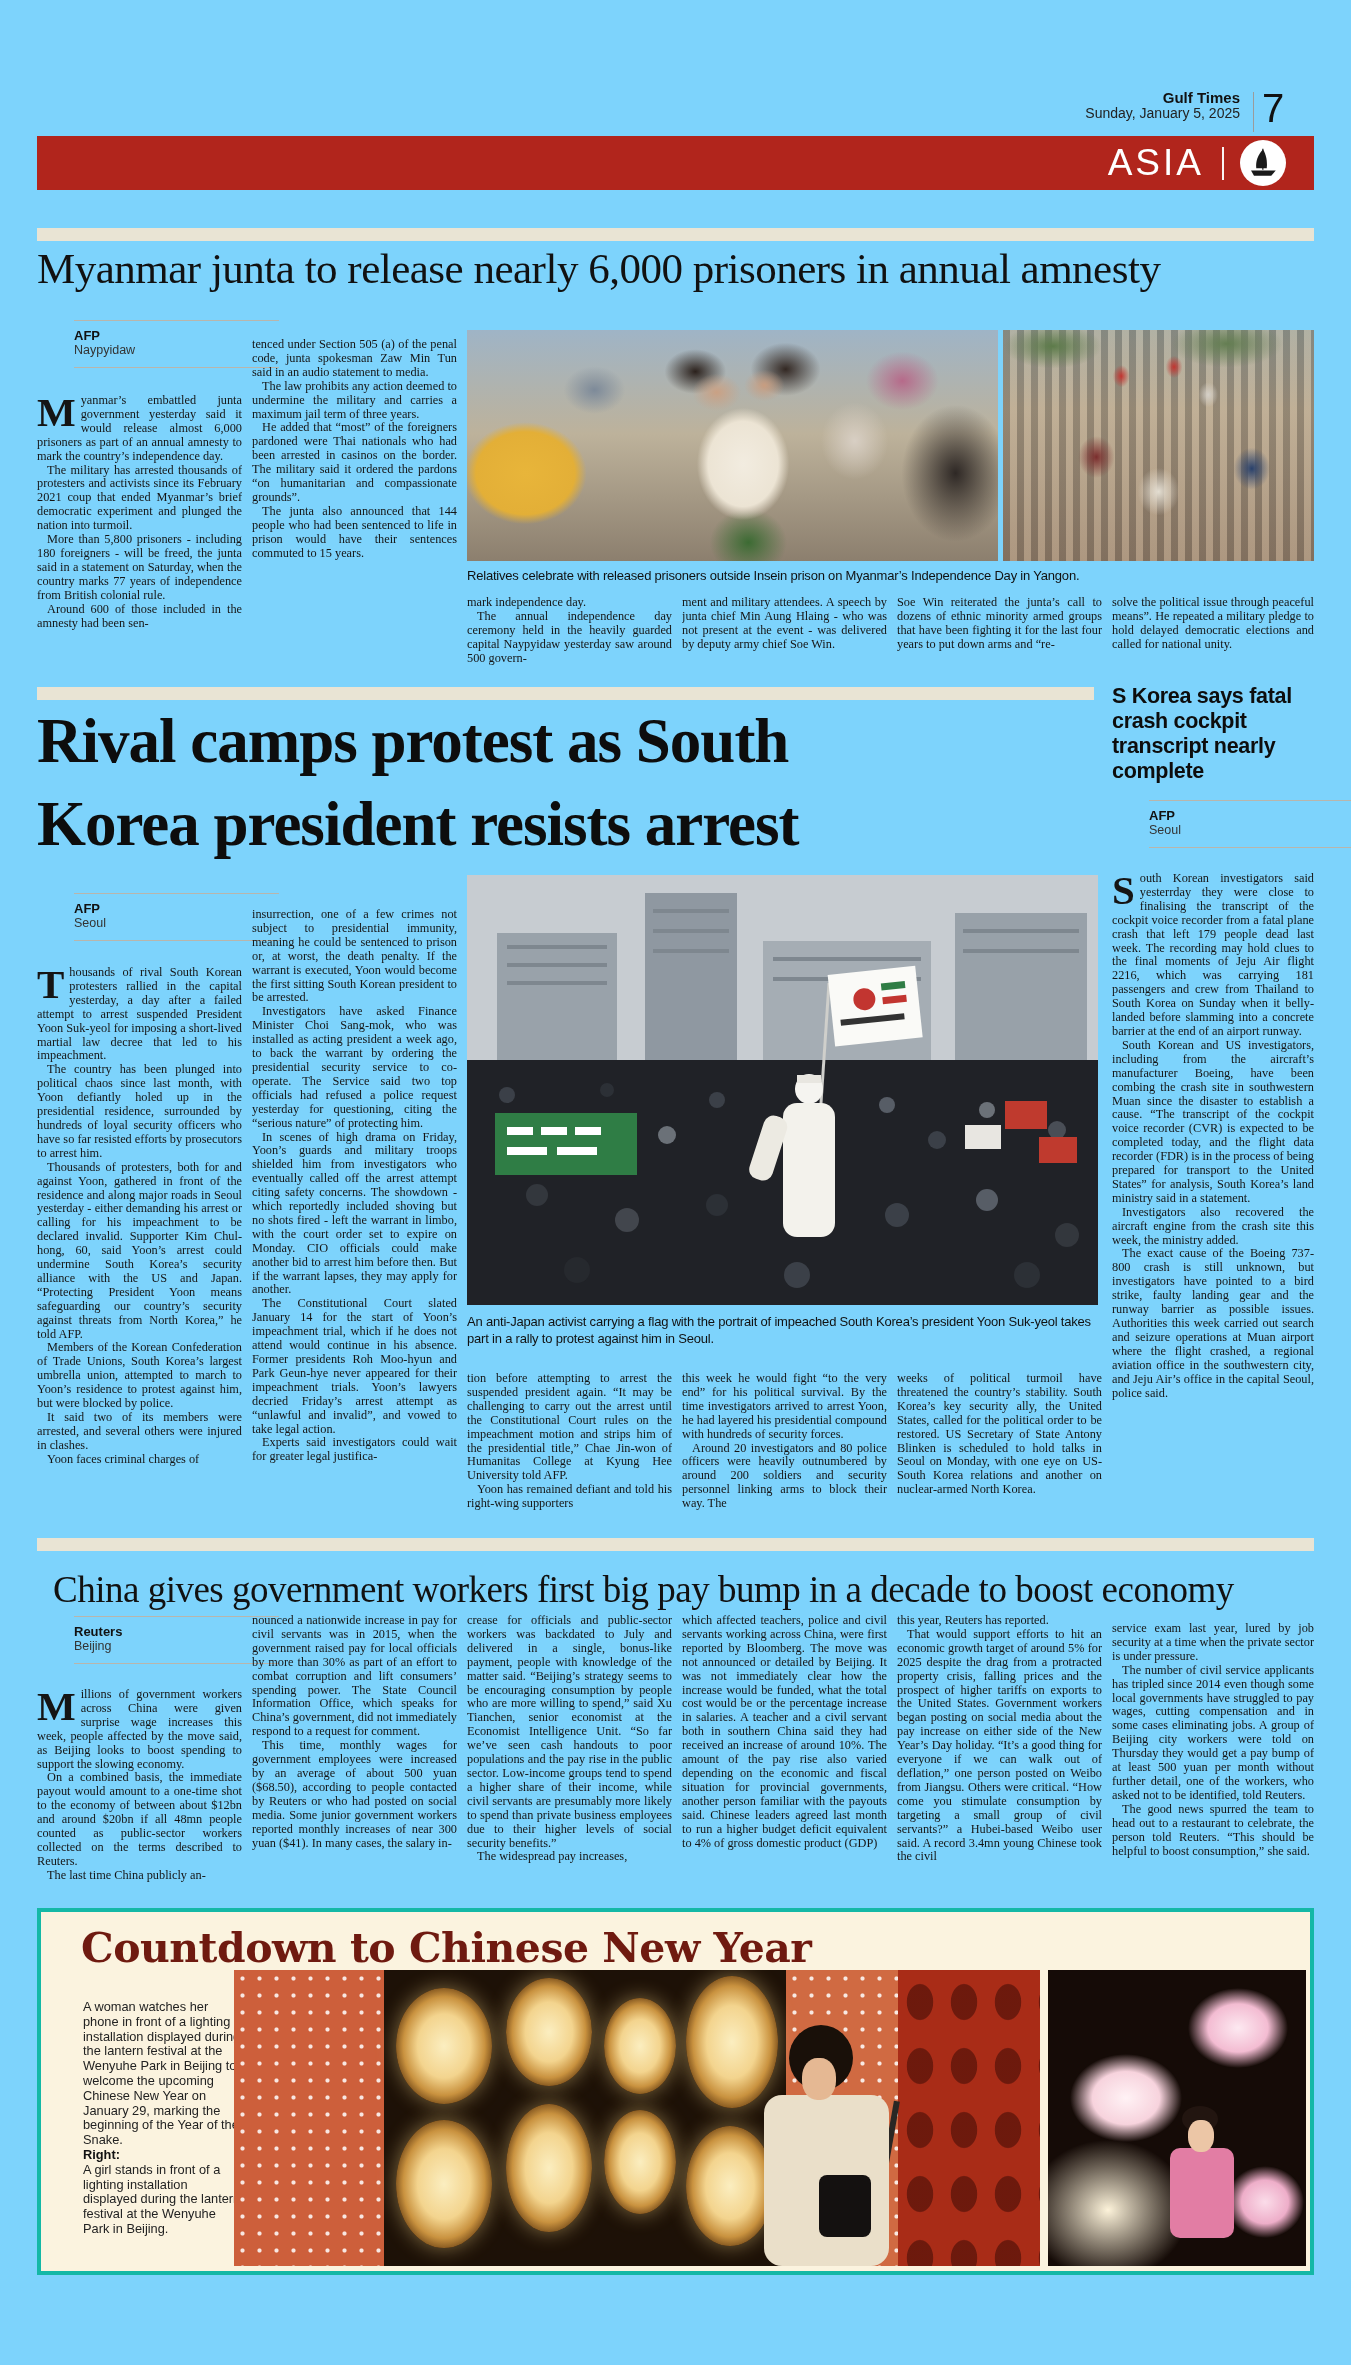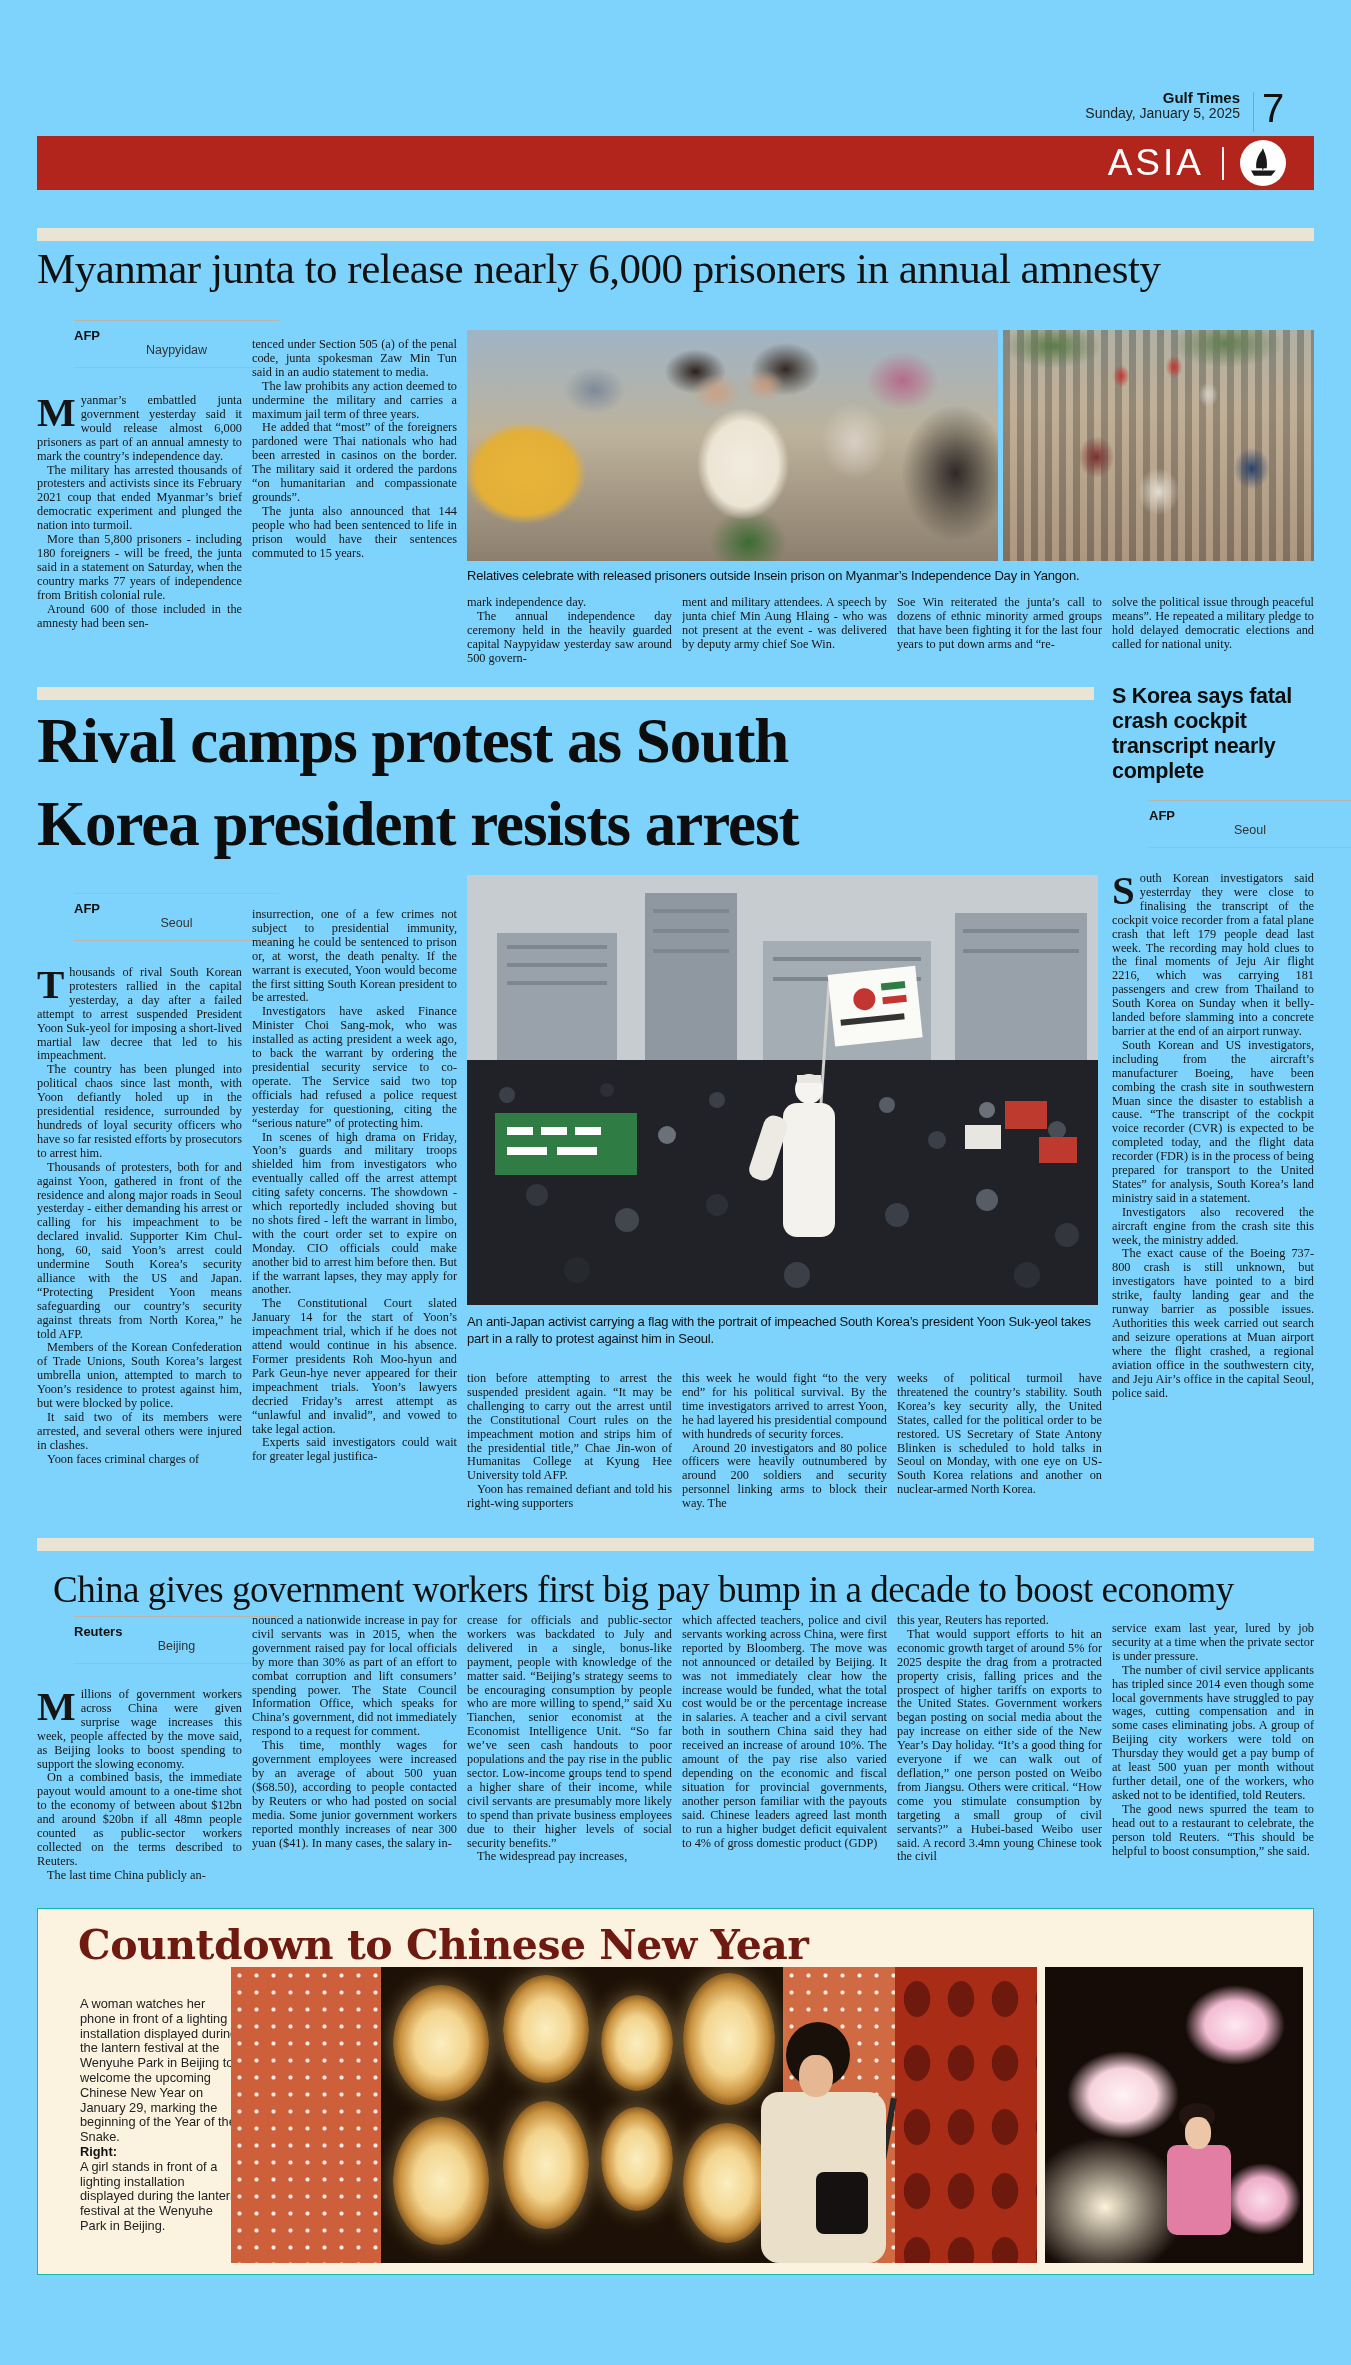--- a/index.html
+++ b/index.html
@@ -20,21 +20,21 @@
   #banner-divider{position:absolute;right:90px;top:11px;width:2px;height:33px;background:#fff;opacity:.95;}
   #banner-logo{position:absolute;right:28px;top:4px;width:46px;height:46px;border-radius:50%;background:#fff;}
   #banner-logo svg{display:block;margin:5px auto 0;}
 
   
   .kicker-bar{background:#e9e4d4;height:13px;}
   .headline-serif{font-family:"Liberation Serif",serif;font-weight:400;color:#111;letter-spacing:-0.5px;}
   .byline{border-top:1px solid #b9b5ab;border-bottom:1px solid #b9b5ab;padding:7px 0 9px;
           font-family:"Liberation Sans",sans-serif;margin-left:37px;}
   .byline .agency{font-weight:700;font-size:13px;line-height:15px;color:#111;}
-  .byline .place{font-weight:400;font-size:12.5px;line-height:15px;color:#333;text-align:center;}
+  .byline .place{font-weight:400;font-size:12.5px;line-height:15px;color:#333;}
   .col{font-size:12.3px;line-height:13.9px;text-align:justify;overflow:hidden;}
   .col p{margin:0;}
   .col p + p{text-indent:10px;}
   .dc p:first-child::first-letter{float:left;font-size:41px;line-height:34px;padding:1px 5px 0 0;font-weight:700;}
   .caption{font-family:"Liberation Sans",sans-serif;font-size:13px;line-height:17px;color:#111;letter-spacing:-0.2px;}
   .photo{overflow:hidden;background:#888;}
 
   
   #bar-myanmar{left:37px;top:228px;width:1277px;}
   #myanmar-headline{left:37px;top:246px;width:1282px;font-size:43px;line-height:1.08;}
@@ -98,21 +98,21 @@
   #china-byline{left:37px;top:1616px;width:205px;}
   #china-col1{left:37px;top:1688px;width:205px;height:200px;}
   #china-col2{left:252px;top:1614px;width:205px;height:274px;}
   #china-col3{left:467px;top:1614px;width:205px;height:274px;}
   #china-col4{left:682px;top:1614px;width:205px;height:274px;}
   #china-col5{left:897px;top:1614px;width:205px;height:274px;}
   #china-col6{left:1112px;top:1622px;width:202px;height:274px;}
 
   
   #countdown-box{left:37px;top:1908px;width:1277px;height:367px;background:#fbf3df;
-                 border:1px solid #14b8a6;box-sizing:border-box;}
+                 border:4px solid #14b8a6;box-sizing:border-box;}
   #countdown-title{position:absolute;left:40px;top:12px;font-family:"DejaVu Serif",serif;
                    font-weight:700;font-size:41px;letter-spacing:-0.5px;color:#6f1a10;}
   #countdown-caption{position:absolute;left:42px;top:88px;width:158px;
                      font-family:"Liberation Sans",sans-serif;font-size:12.8px;line-height:14.8px;color:#222;}
   #countdown-caption p{margin:0;}
   .cap-label{font-weight:700;color:#111;}
   #photo-lanterns-mid{position:absolute;left:193px;top:58px;width:806px;height:296px;background:#1d1107;overflow:hidden;}
   .lm-band{position:absolute;top:0;height:100%;
            background-color:#cd5f3b;
            background-image:radial-gradient(circle, rgba(255,255,255,.85) 1.5px, rgba(255,255,255,0) 2.6px);

